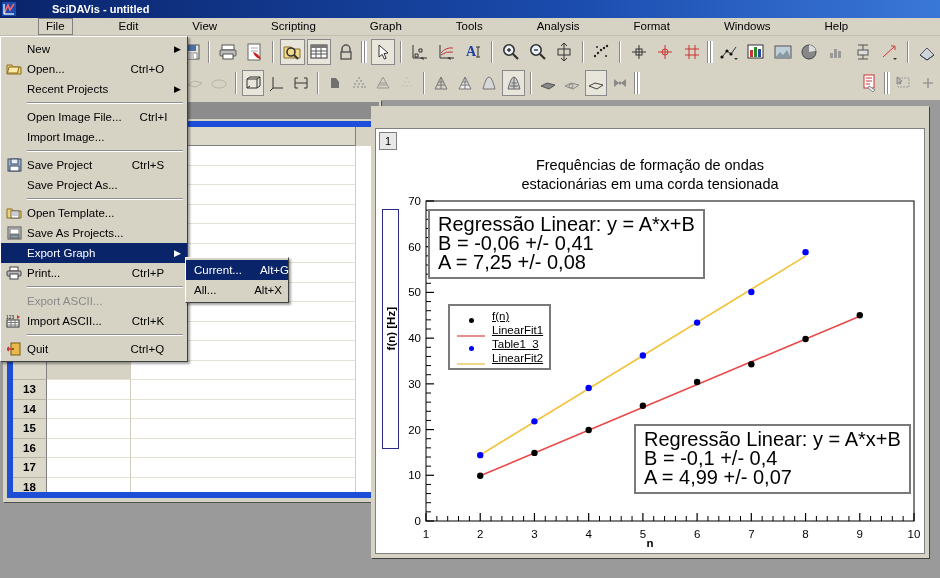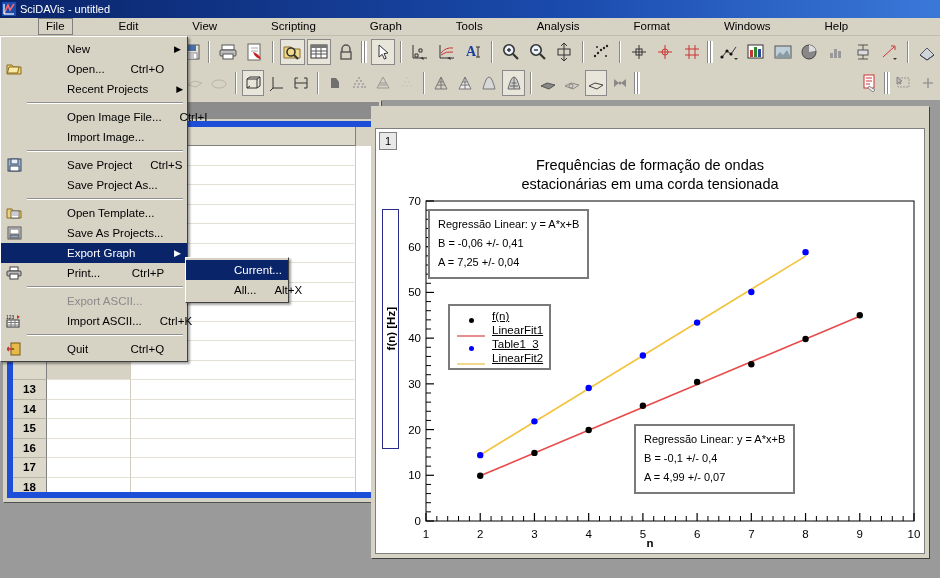--- a/index.html
+++ b/index.html
@@ -12,21 +12,21 @@
     font-size: 11px;
     -webkit-font-smoothing: none;
   }
   #app { position: relative; width: 940px; height: 578px; }
 
   
   .titlebar {
     position: absolute; left: 0; top: 0; width: 940px; height: 18px;
     background: linear-gradient(to right, #0a246a 0%, #1a4bad 60%, #3a78d8 100%);
     color: #fff; display: flex; align-items: center;
-    font-weight: normal; font-size: 11px; padding-left: 2px;
+    font-weight: bold; font-size: 11px; padding-left: 2px; gap: 32px;
   }
   .titlebar .tb-icon {
     width: 14px; height: 14px; margin-right: 4px; position: relative; flex: 0 0 auto;
   }
 
   
   .menubar {
     position: absolute; left: 0; top: 18px; width: 940px; height: 18px;
     background: #d6d2c4; display: flex; align-items: center;
     border-bottom: 1px solid #c0bcae;
@@ -156,21 +156,21 @@
   .ylabel-box span {
     writing-mode: vertical-rl; transform: rotate(180deg);
     font-size: 11.5px; font-weight: bold; white-space: nowrap;
   }
   .xlabel {
     position: absolute; left: 0; bottom: 4px; width: 100%; text-align: center;
     font-size: 11.5px; font-weight: bold;
   }
   .regbox {
     position: absolute; border: 2px solid #7a7a7a; background: #fff;
-    padding: 4px 8px 5px 8px; font-size: 11px; line-height: 19px;
+    padding: 4px 8px 5px 8px; font-size: 20px; line-height: 19px;
     color:#000; white-space: nowrap;
   }
   .legendbox {
     position: absolute; border: 2px solid #7a7a7a; background: #fff;
     padding: 3px 6px 3px 4px; font-size: 11.5px; line-height: 14px;
   }
   .leg-row { display:flex; align-items:flex-end; height:14px;text-decoration:underline; }
   .leg-key { width: 34px; display:flex; align-items:center; justify-content:center; }
   .leg-dot { width: 5px; height: 5px; border-radius: 50%; }
   .leg-line { width: 28px; height: 2px; }
@@ -193,21 +193,21 @@
     padding: 2px 0; z-index: 60;
   }
   .pitem {
     display: flex; align-items: center; height: 20px; padding: 0 6px 0 0;
     font-size: 11.5px; color: #000; position: relative;
   }
   .pitem.hl { background: #0a246a; color: #fff; }
   .pitem.disabled { color: #8a8a8a; }
   .pitem .p-ico { width: 26px; height: 18px; flex:0 0 auto; position: relative;
     display:flex; align-items:center; justify-content:center; }
-  .pitem .p-lbl { flex: 1 1 auto; white-space: nowrap; margin-left: 40px; }
+  .pitem .p-lbl { flex: 1 1 auto; white-space: nowrap; }
   .pitem .p-acc { margin-left: 18px; white-space: nowrap; }
   .pitem .p-arrow { margin-left: 10px; font-size: 9px; }
   .psep { height: 1px; margin: 3px 4px 3px 26px;
     border-top: 1px solid #909090; border-bottom: 1px solid #fff; }
 </style>
 </head>
 <body>
 
 <div id="app">
 
@@ -822,21 +822,21 @@
             <circle cx="429.55555555555554" cy="123.19999999999999" r="3.2" fill="#0000ff"></circle>
           </svg>
 
         <div class="xlabel">
           <span>n</span>
         </div>
 
         <div class="regbox" style="left:52px; top:80px;">
           <div>Regressão Linear: y = A*x+B</div>
           <div>B  = -0,06 +/- 0,41</div>
-          <div>A = 7,25 +/- 0,04</div>
+          <div>A = 7,25 +/- 0,08</div>
         </div>
 
         <div class="regbox" style="left:258px; top:295px;">
           <div>Regressão Linear: y = A*x+B</div>
           <div>B  = -0,1 +/- 0,4</div>
           <div>A = 4,99 +/- 0,07</div>
         </div>
 
         <div class="legendbox" style="left:72px; top:175px;">
           <div class="leg-row">

